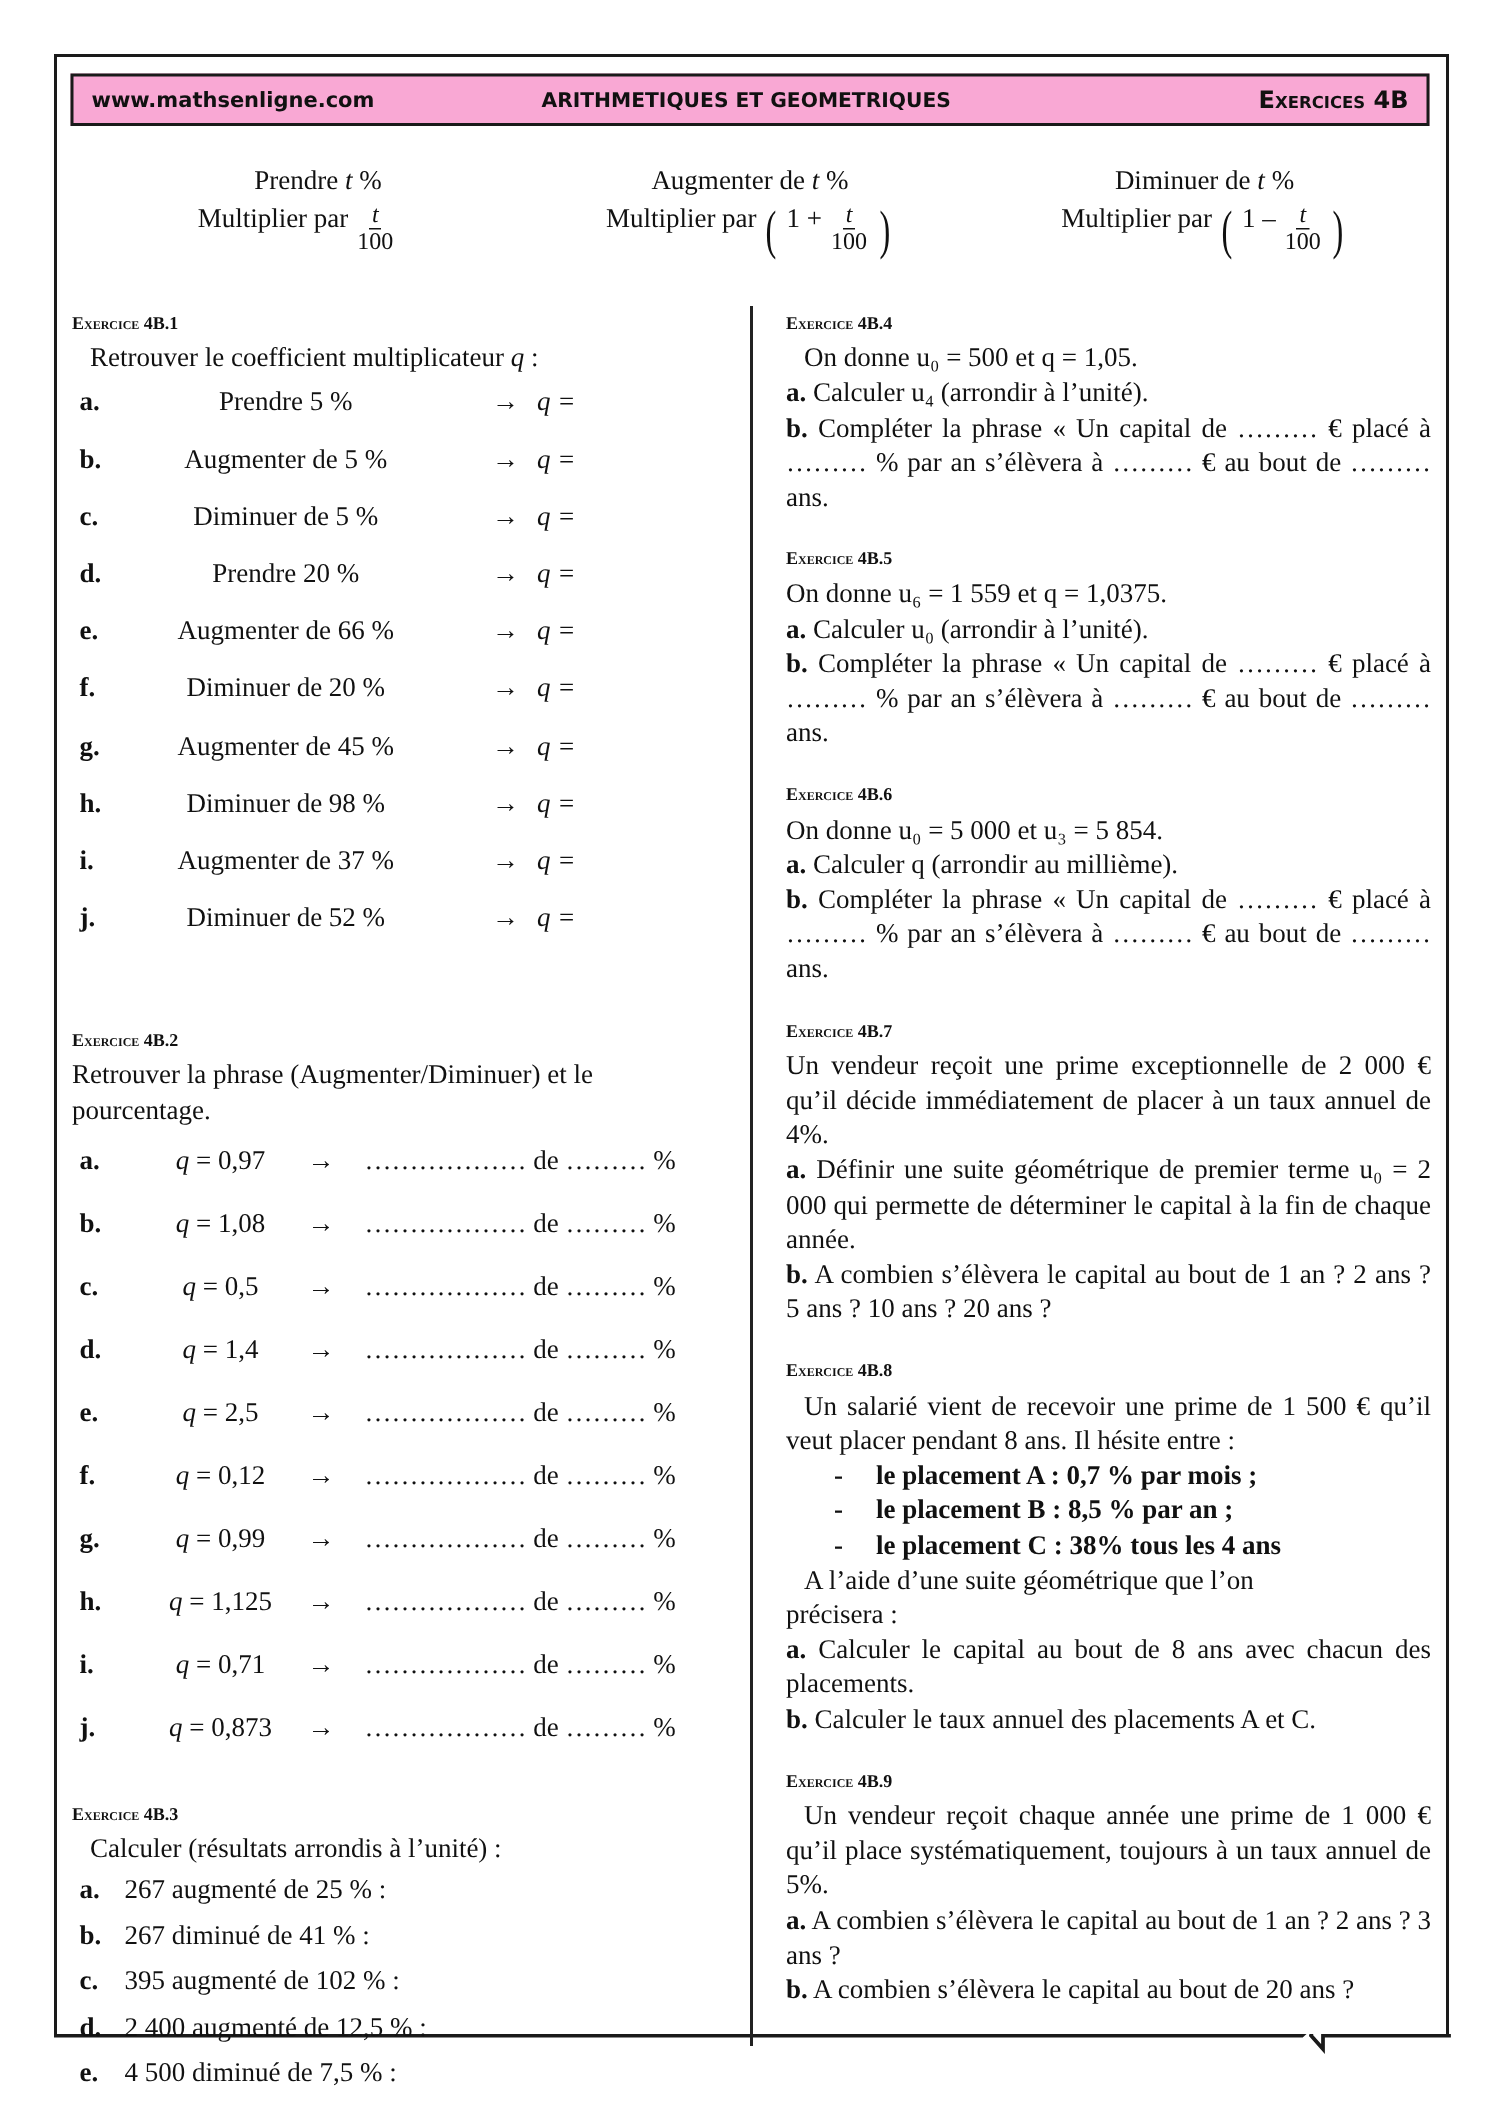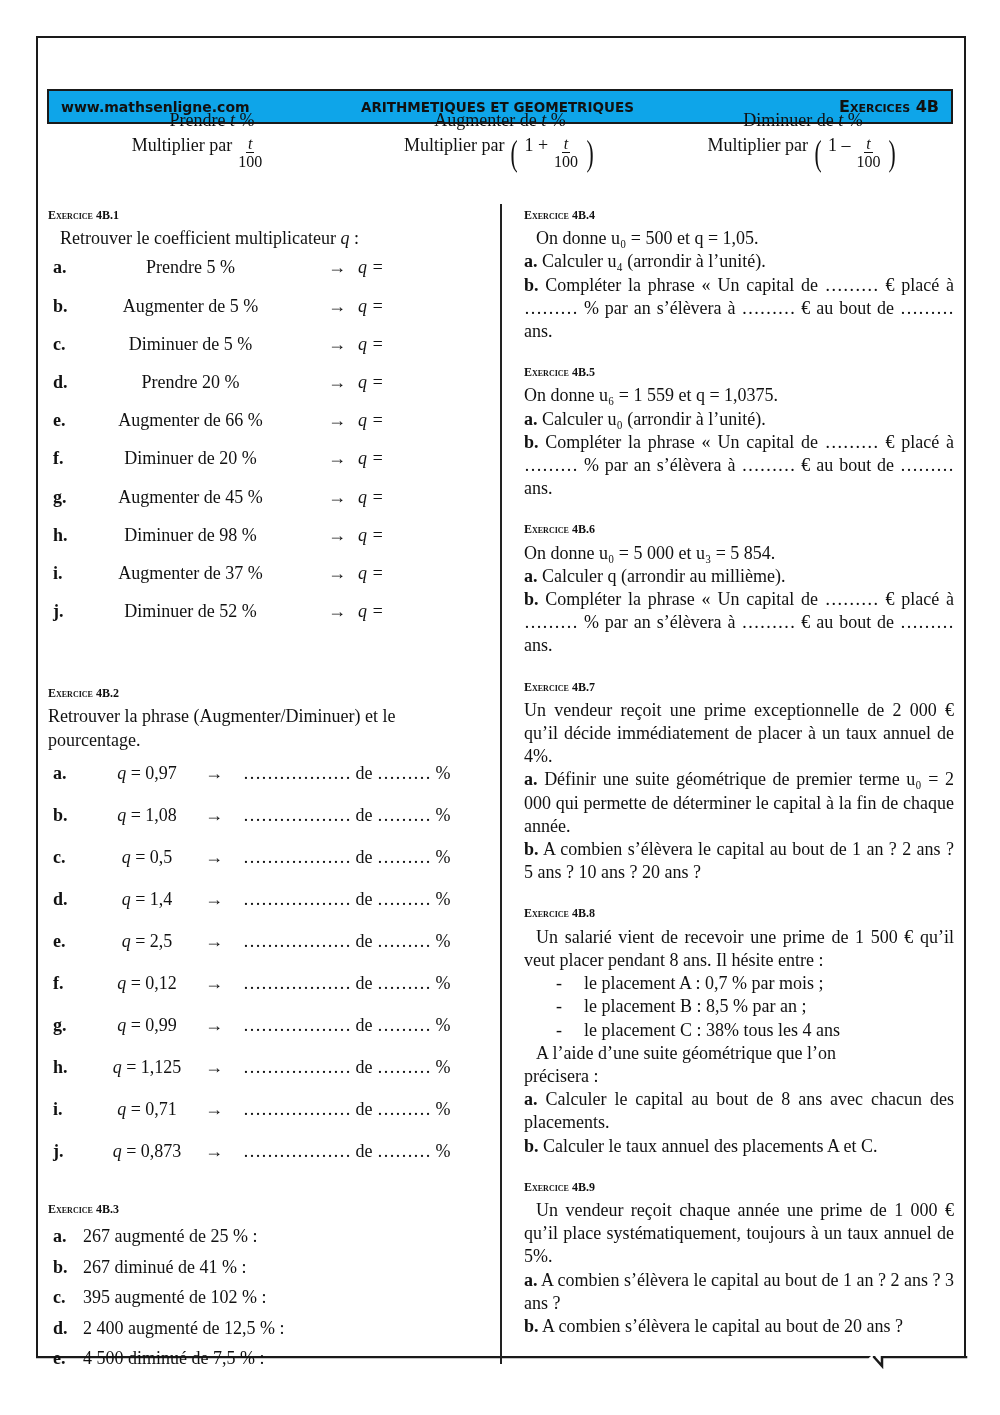--- a/index.html
+++ b/index.html
@@ -1,19 +1,19 @@
 <!DOCTYPE html>
 <html><head>
 <meta charset="utf-8">
 <style>
   html, body { margin: 0; padding: 0; background: #ffffff; }
   body { width: 1000px; height: 1415px; position: relative; font-family: "Liberation Serif", "DejaVu Serif", serif; color: #111; }
   .page-frame { position: absolute; left: 36px; top: 36px; width: 930px; height: 1322px; border: 2px solid #1a1a1a; border-bottom: none; box-sizing: border-box; }
   .frame-bottom { position: absolute; left: 36px; top: 1356px; width: 932px; height: 20px; }
-  .header-bar { position: absolute; left: 47px; top: 49px; width: 906px; height: 35px; background: #0ea5e9; border: 2px solid #1a1a1a; box-sizing: border-box; font-family: "DejaVu Sans", "Liberation Sans", sans-serif; font-weight: bold; font-size: 14px; display: flex; align-items: center; margin-top: 40px; }
+  .header-bar { position: absolute; left: 47px; top: 49px; width: 906px; height: 35px; background: #f9a8d4; border: 2px solid #1a1a1a; box-sizing: border-box; font-family: "DejaVu Sans", "Liberation Sans", sans-serif; font-weight: bold; font-size: 14px; display: flex; align-items: center; }
   .header-bar .site { position: absolute; left: 12px; }
   .header-bar .title { position: absolute; left: 312px; font-size: 13.5px; }
   .header-bar .code { position: absolute; right: 12px; font-variant: small-caps; font-size: 16px; }
   .formulas { position: absolute; top: 110px; left: 0; width: 1000px; height: 75px; font-size: 18px; }
   .formula { position: absolute; text-align: center; }
   .formula .line1 { display: block; margin-bottom: 4px; }
   .formula .line2 { display: inline-flex; align-items: flex-start; gap: 4px; }
   .frac { display: inline-flex; flex-direction: column; align-items: center; font-size: 16px; line-height: 17px; vertical-align: middle; }
   .frac .num { font-style: italic; border-bottom: 1px solid #111; padding: 0 2px; }
   .frac .den { padding: 0 2px; }
@@ -31,21 +31,21 @@
   .row .arrow { position: absolute; left: 280px; }
   .row .q { position: absolute; left: 310px; }
   .row2 { position: relative; height: 42px; }
   .row2 .lbl { position: absolute; left: 5px; font-weight: bold; }
   .row2 .qv { position: absolute; left: 34px; width: 130px; text-align: center; }
   .row2 .arrow { position: absolute; left: 157px; }
   .row2 .blank { position: absolute; left: 195px; }
   .row3 { height: 30.5px; }
   .row3 .lbl { font-weight: bold; display: inline-block; width: 30px; padding-left: 5px; }
   .just { text-align: justify; }
-  .bullet { padding-left: 32px; }
+  .bullet { padding-left: 32px; font-weight: bold; }
   .bullet .dash { display: inline-block; width: 28px; }
   b.k { font-weight: bold; }
   .sec { margin-bottom: 18px; }
 </style>
 </head>
 <body>
 
 <div class="page-frame"></div>
 <svg class="frame-bottom" width="932" height="20" viewBox="0 0 932 20">
   <path d="M0 1 L832 1 L840 -6 L838 1 L846 10 L846 1 L930 1 L930 -20" stroke="#1a1a1a" stroke-width="2.5" fill="none"></path>
@@ -229,20 +229,21 @@
           <span class="lbl">j.</span>
           <span class="qv"><i>q</i> = <span>0,873</span></span>
           <span class="arrow">→</span>
           <span class="blank">……………… de ……… %</span>
         </div>
       </div>
   </div>
 
   <div class="sec">
     <div class="ex-title"><span>Exercice</span> <span class="num">4B.3</span></div>
+    <div class="indent">Calculer (résultats arrondis à l’unité) :</div>
     <div id="ex3-list" style="margin-top:4px;">
         <div class="row3"><span class="lbl">a.</span><span>267 augmenté de 25 % :</span></div>
         <div class="row3"><span class="lbl">b.</span><span>267 diminué de 41 % :</span></div>
         <div class="row3"><span class="lbl">c.</span><span>395 augmenté de 102 % :</span></div>
         <div class="row3"><span class="lbl">d.</span><span>2 400 augmenté de 12,5 % :</span></div>
         <div class="row3"><span class="lbl">e.</span><span>4 500 diminué de 7,5 % :</span></div>
       </div>
   </div>
 </div>
 

